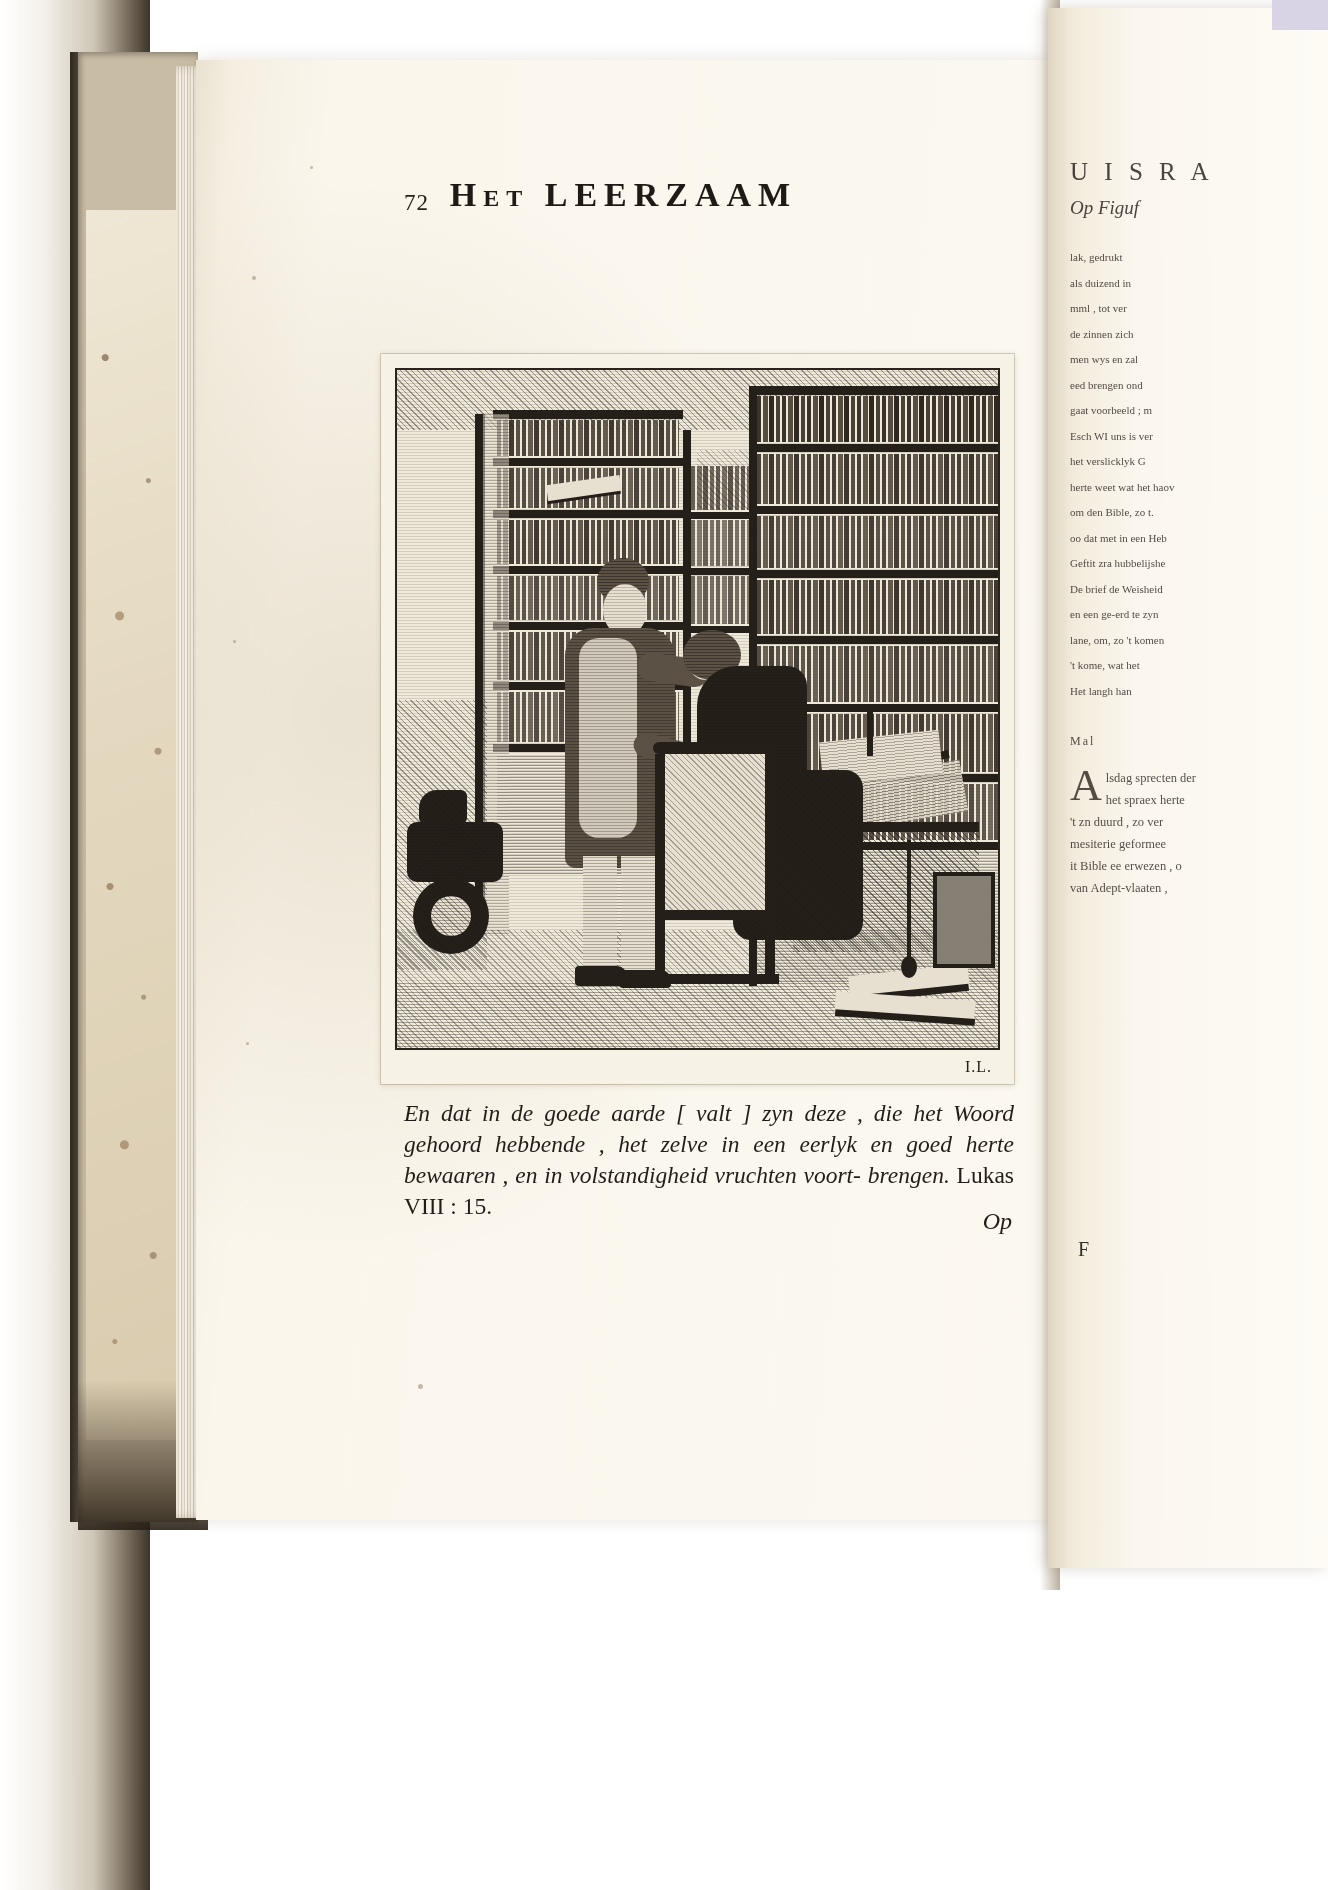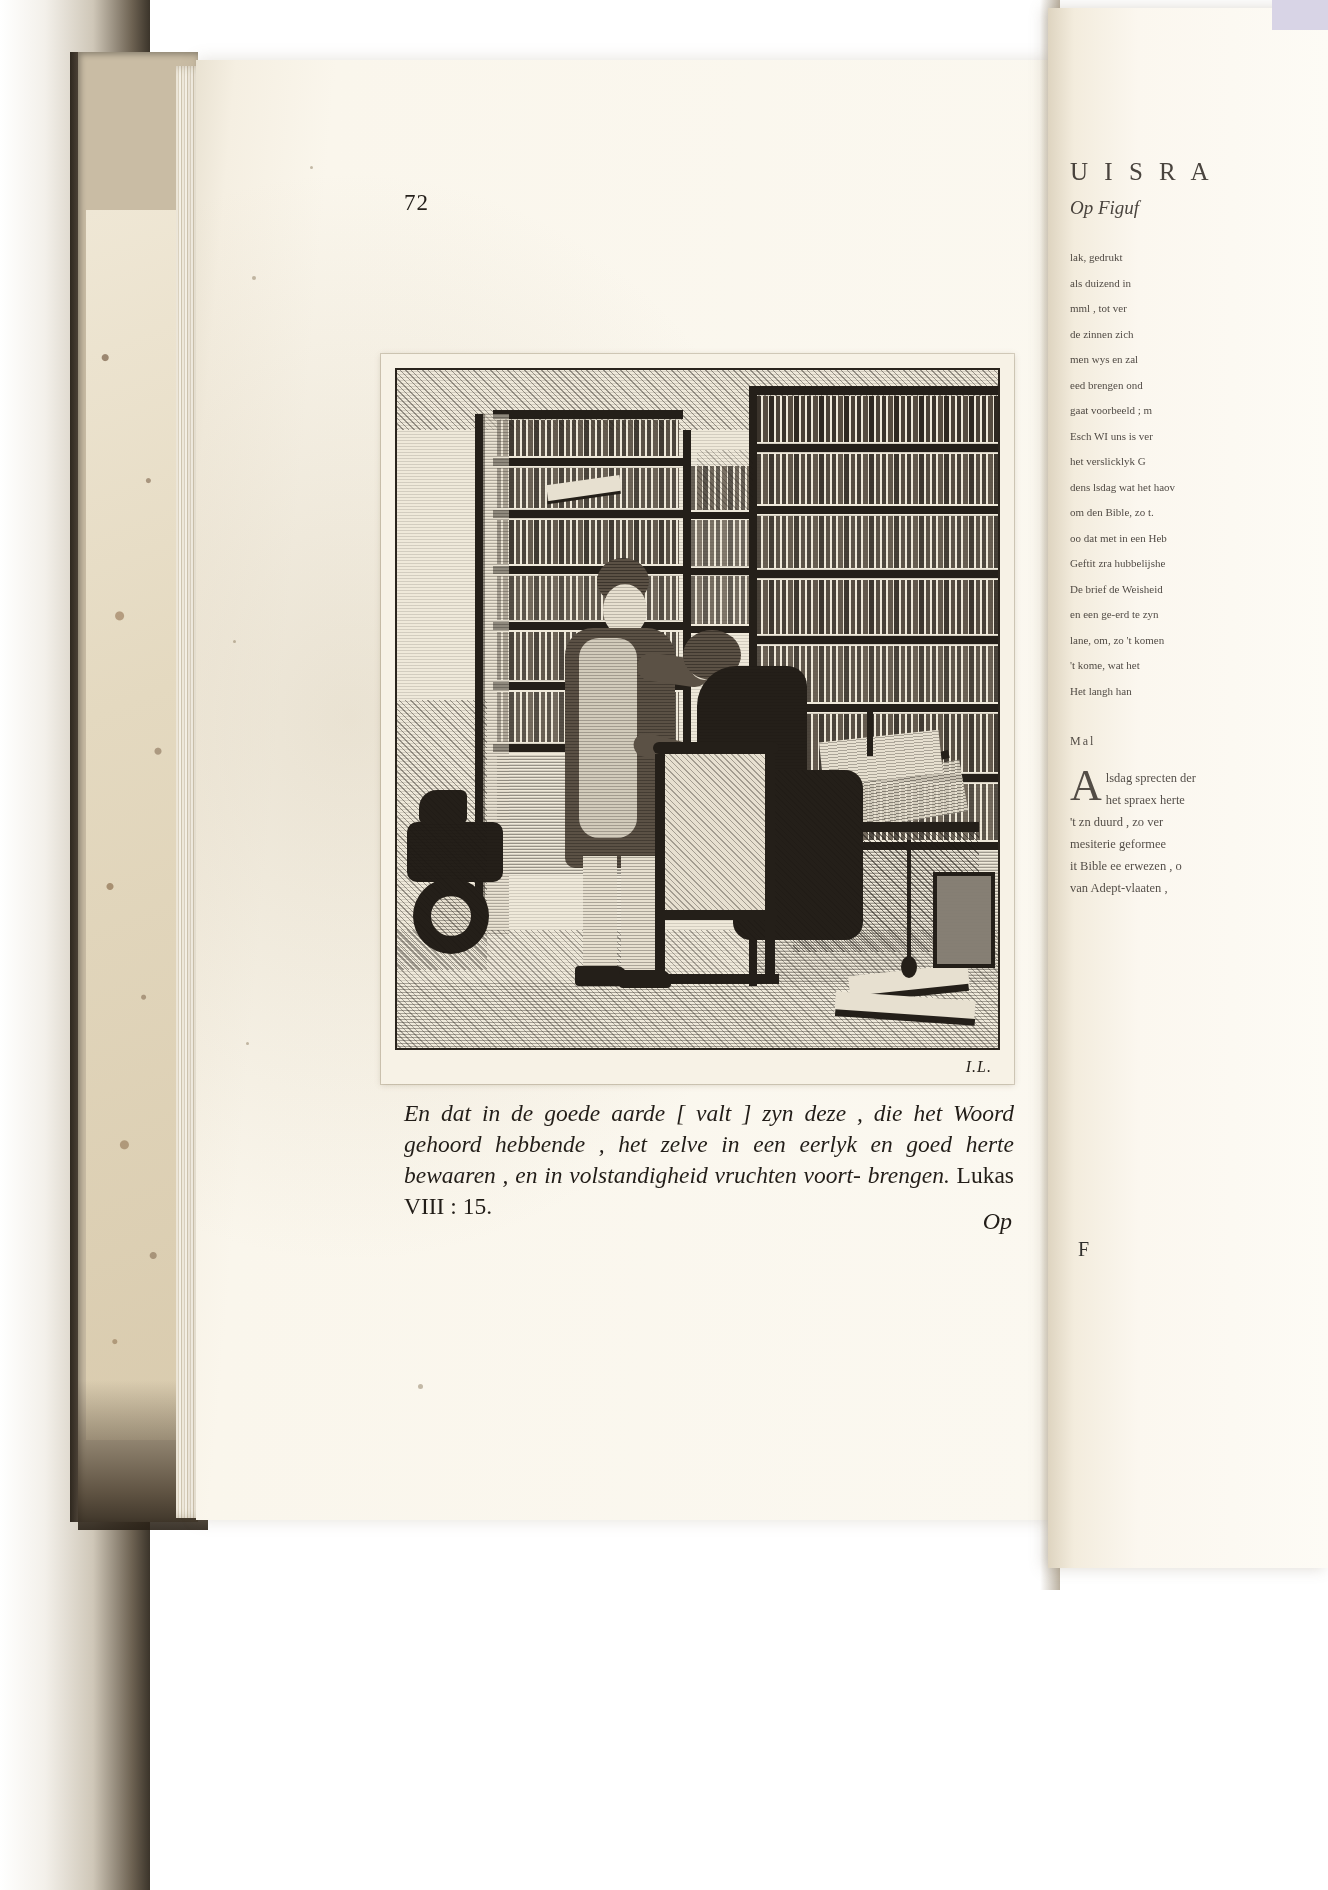--- a/index.html
+++ b/index.html
@@ -236,21 +236,20 @@
     left: 14px; top: 14px;
     right: 14px; bottom: 34px;
     border: 2px solid #2a241d;
     background: #efe9da;
     overflow: hidden;
   }
   .plate-sig {
     position: absolute;
     right: 22px; bottom: 8px;
     font-size: 16px;
-    font-style: italic;
     color: #241f19;
     letter-spacing: 1px;
   }
 
   
   .eng { position: absolute; inset: 0; }
   .hatch {
     position: absolute;
     background-image: repeating-linear-gradient(0deg, rgba(30,25,20,.85) 0 1px, rgba(255,255,255,0) 1px 3px);
   }
@@ -319,20 +318,21 @@
 
   <div class="page-leaf"></div>
 
   <div class="page-speck" style="left:252px;top:276px;width:4px;height:4px;"></div>
   <div class="page-speck" style="left:310px;top:166px;width:3px;height:3px;"></div>
   <div class="page-speck" style="left:233px;top:640px;width:3px;height:3px;"></div>
   <div class="page-speck" style="left:418px;top:1384px;width:5px;height:5px;"></div>
   <div class="page-speck" style="left:246px;top:1042px;width:3px;height:3px;"></div>
 
   <div class="folio">72</div>
+  <div class="headline">Het LEERZAAM</div>
   <div class="motto">Waar toe zo veel?</div>
 
   <div class="plate-frame">
     <div class="plate-inner">
       <div class="eng">
 
         <div class="hatch" style="left:0;top:0;width:605px;height:698px;opacity:.16;"></div>
 
         <div class="hatch-d" style="left:0;top:0;width:605px;height:60px;opacity:.55;"></div>
 
@@ -472,21 +472,21 @@
       <div class="right-body">
         <div>lak,  gedrukt</div>
         <div>als duizend in</div>
         <div>mml ,  tot ver</div>
         <div>de zinnen zich</div>
         <div>men wys en zal</div>
         <div>eed brengen ond</div>
         <div>gaat voorbeeld ;  m</div>
         <div>Esch WI uns is ver</div>
         <div>het verslicklyk G</div>
-        <div>dens lsdag wat het haov</div>
+        <div>herte weet wat het haov</div>
         <div>om den Bible, zo t.</div>
         <div>oo dat met in een Heb</div>
         <div>Geftit  zra hubbelijshe</div>
         <div>De brief  de Weisheid</div>
         <div>en een ge-erd te zyn</div>
         <div>lane,  om,  zo 't komen</div>
         <div>'t kome,  wat het</div>
         <div>Het langh han</div>
       </div>
       <div class="right-mid">Mal</div>

